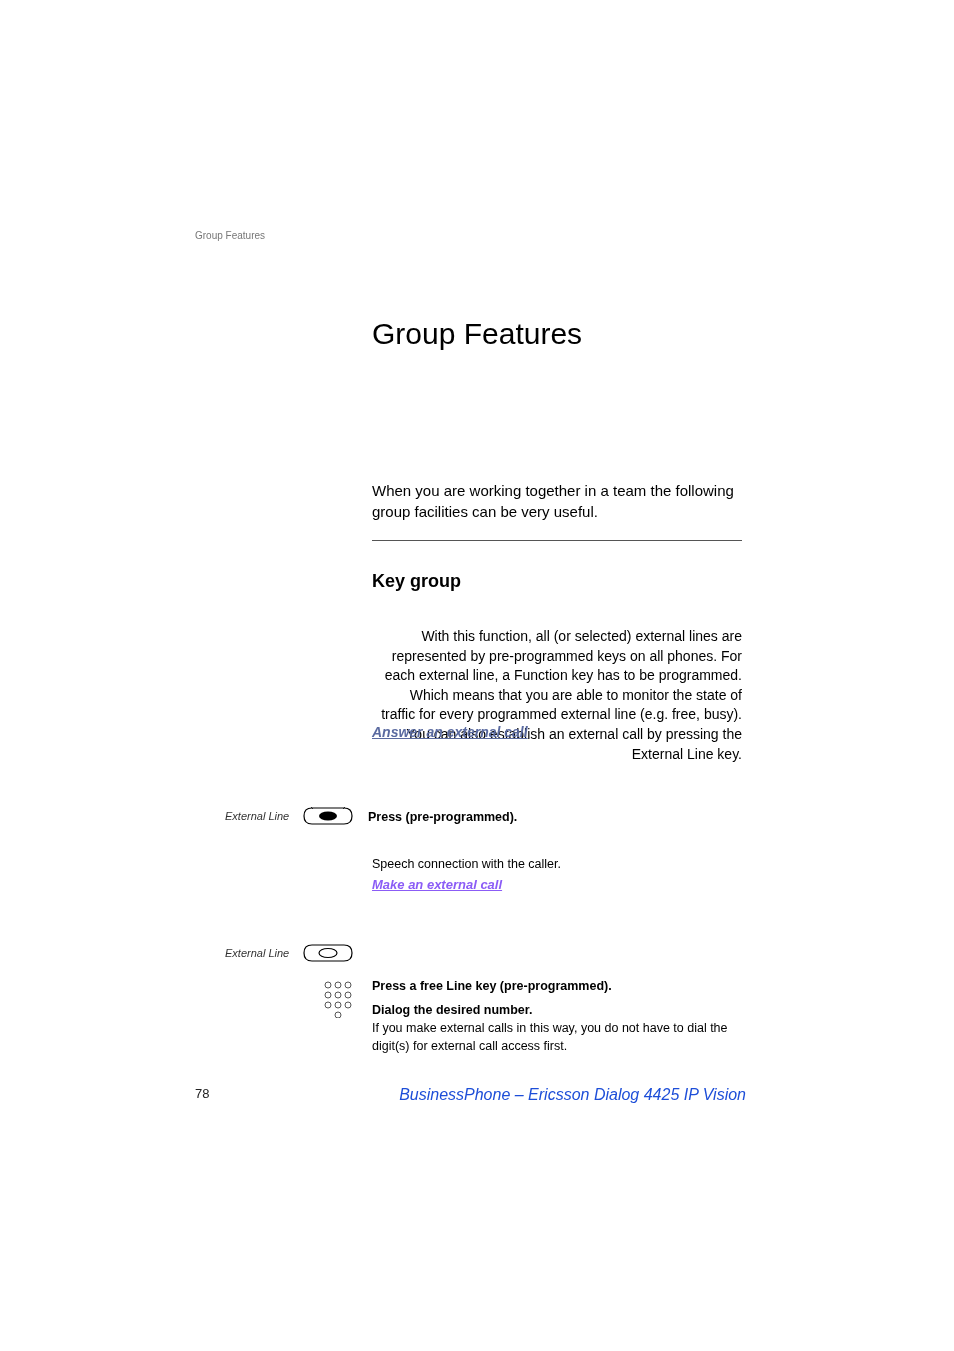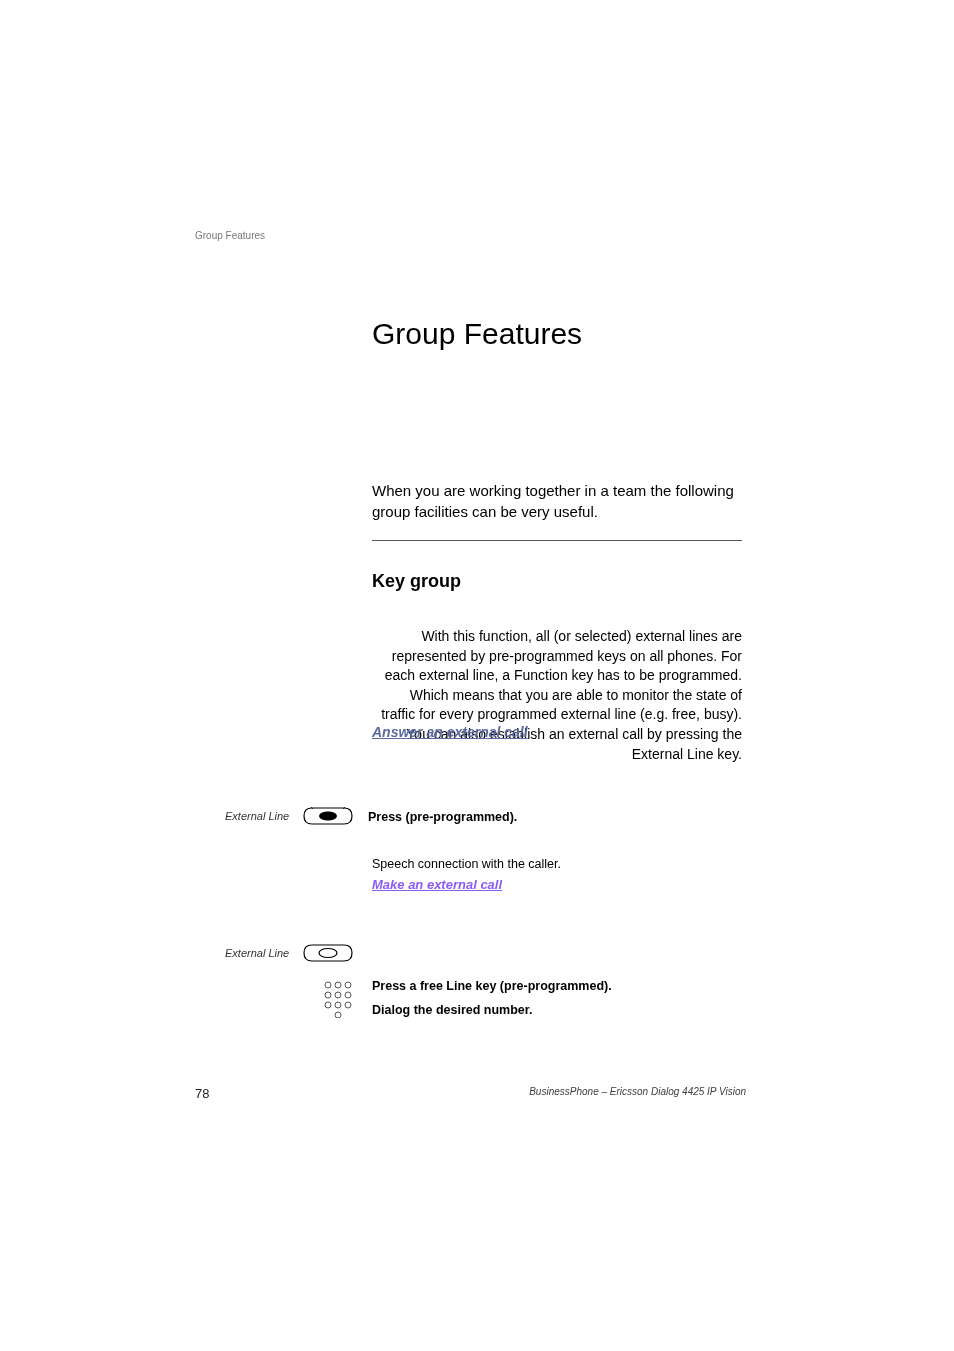--- a/index.html
+++ b/index.html
@@ -182,23 +182,23 @@
     position: absolute;
     top: 1086px;
     left: 195px;
     font-size: 13px;
     color: #222;
   }
   .footer-right {
     position: absolute;
     top: 1086px;
     right: 208px;
-    font-size: 10px;
-    font-style: italic;
-    color: #404040;
+    font-size: 16px;
+    font-style: italic;
+    color: #1d4ed8;
   }
 </style>
 </head>
 <body>
 
 <div class="page">
   <div class="header-small">Group Features</div>
 
   <h1 class="title">Group Features</h1>
 
@@ -238,16 +238,17 @@
     <circle cx="25" cy="5" r="3" fill="none" stroke="#555" stroke-width="1"></circle>
     <circle cx="5" cy="15" r="3" fill="none" stroke="#555" stroke-width="1"></circle>
     <circle cx="15" cy="15" r="3" fill="none" stroke="#555" stroke-width="1"></circle>
     <circle cx="25" cy="15" r="3" fill="none" stroke="#555" stroke-width="1"></circle>
     <circle cx="5" cy="25" r="3" fill="none" stroke="#555" stroke-width="1"></circle>
     <circle cx="15" cy="25" r="3" fill="none" stroke="#555" stroke-width="1"></circle>
     <circle cx="25" cy="25" r="3" fill="none" stroke="#555" stroke-width="1"></circle>
     <circle cx="15" cy="35" r="3" fill="none" stroke="#555" stroke-width="1"></circle>
   </svg>
   <div class="enter-bold">Dialog the desired number.</div>
+  <div class="enter-body">If you make external calls in this way, you do not have to dial the digit(s) for external call access first.</div>
 
   <div class="page-num">78</div>
   <div class="footer-right">BusinessPhone – Ericsson Dialog 4425 IP Vision</div>
 </div>
 
 </body></html>

